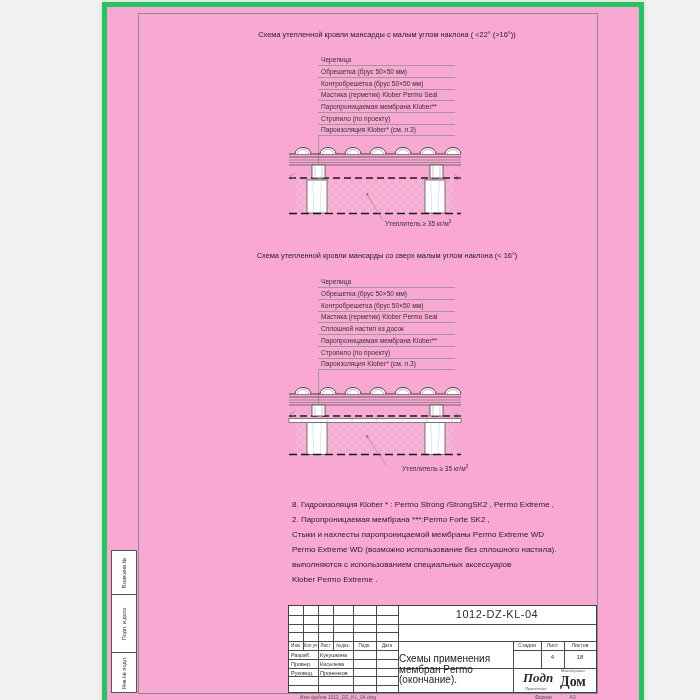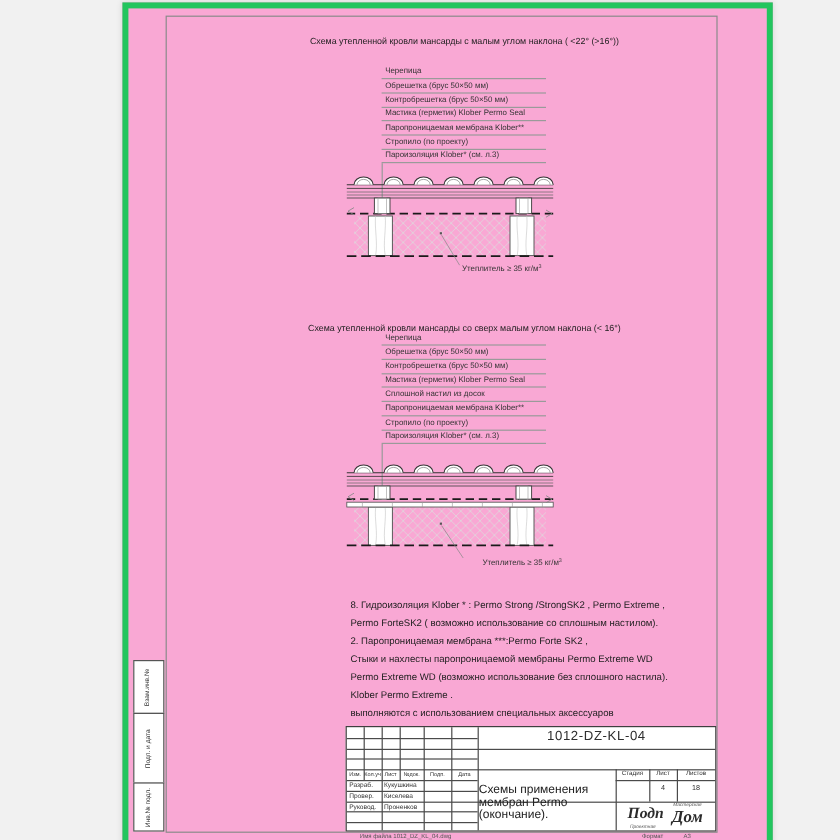--- a/index.html
+++ b/index.html
@@ -34,21 +34,21 @@
   .tb-doc{position:absolute;left:109px;top:2px;width:198px;text-align:center;
           font-size:11px;letter-spacing:.5px;color:#2e2e2e;}
   .tb-stage{position:absolute;text-align:center;font-size:5.2px;line-height:9px;color:#333;}
   .tb-val{position:absolute;text-align:center;font-size:6px;color:#333;}
   .tb-title{position:absolute;left:110px;top:48px;width:114px;
             font-size:10px;line-height:10.5px;color:#222;}
   .logo{position:absolute;left:224px;top:62px;width:84px;height:24px;}
   .logo .w1{position:absolute;left:10px;top:2px;font-family:"Liberation Serif",serif;
             font-style:italic;font-weight:bold;font-size:13px;color:#2b2b2b;}
   .logo .w2{position:absolute;left:47px;top:6px;font-family:"Liberation Serif",serif;
-            font-style:italic;font-weight:bold;font-size:14px;color:#2b2b2b;}
+            font-weight:bold;font-size:14px;color:#2b2b2b;}
   .logo .s1{position:absolute;left:48px;top:0px;font-size:4px;font-style:italic;color:#555;}
   .logo .s2{position:absolute;left:12px;top:18px;font-size:4px;font-style:italic;color:#555;}
   .foot{position:absolute;font-size:5px;color:#555;white-space:nowrap;}
 </style>
 </head>
 <body>
 
 <div class="sheet">
   <div class="frame"></div>
 
@@ -125,21 +125,21 @@
     </g>
     <polyline points="7,27 2,30 7,33" fill="none" stroke="#888" stroke-width="0.7"></polyline>
     <polyline points="167,29 172,32 167,35" fill="none" stroke="#888" stroke-width="0.7"></polyline>
     <rect x="78.5" y="47.5" width="1.8" height="1.8" fill="#555"></rect>
     <path d="M80,50 L95,75" stroke="#888" stroke-width="0.6" fill="none"></path>
   </svg>
   <div class="ins-label" style="left:278px;top:212px;">
     <span>Утеплитель ≥ 35 кг/м</span><sup>3</sup>
   </div>
 
-  <div class="sec-title" style="top:262px;">Схема  утепленной кровли мансарды со сверх малым углом наклона  (&lt; 16°)</div>
+  <div class="sec-title" style="top:244px;">Схема  утепленной кровли мансарды со сверх малым углом наклона  (&lt; 16°)</div>
 
   <div class="callout" style="top:269px;">Черепица</div>
   <div class="callout" style="top:281px;">Обрешетка (брус 50×50 мм)</div>
   <div class="callout" style="top:293px;">Контробрешетка  (брус 50×50 мм)</div>
   <div class="callout" style="top:304px;">Мастика (герметик) Klober  Permo Seal</div>
   <div class="callout" style="top:316px;">Сплошной настил из досок</div>
   <div class="callout" style="top:328px;">Паропроницаемая мембрана Klober**</div>
   <div class="callout" style="top:340px;">Стропило (по проекту)</div>
   <div class="callout" style="top:351px;">Пароизоляция Klober* (см. л.3)</div>
   <div class="leader" style="top:363px;height:42px;"></div>
@@ -203,26 +203,25 @@
     <polyline points="167,27 172,30 167,33" fill="none" stroke="#888" stroke-width="0.7"></polyline>
     <rect x="78.5" y="49.5" width="1.8" height="1.8" fill="#555"></rect>
     <path d="M80,52 L98,79" stroke="#888" stroke-width="0.6" fill="none"></path>
   </svg>
   <div class="ins-label" style="left:295px;top:457px;">
     <span>Утеплитель ≥ 35 кг/м</span><sup>3</sup>
   </div>
 
   <div class="notes">
     <div>8. Гидроизоляция Klober * :   Permo Strong /StrongSK2 , Permo Extreme ,</div>
-    <div>Permo ForteSK2 ( возможно использование со сплошным настилом).</div>
     <div>2. Паропроницаемая мембрана ***:Permo Forte SK2 ,</div>
     <div>Стыки и нахлесты паропроницаемой мембраны Permo Extreme WD</div>
     <div>Permo Extreme WD (возможно использование без сплошного настила).</div>
+    <div>выполняются с использованием  специальных аксессуаров</div>
     <div>Klober Permo Extreme .</div>
-    <div>выполняются с использованием  специальных аксессуаров</div>
   </div>
 
   <div class="tb">
 
     <div class="vl" style="left:14px;top:0;height:44px;"></div>
     <div class="vl" style="left:29px;top:0;height:86px;"></div>
     <div class="vl" style="left:44px;top:0;height:44px;"></div>
     <div class="vl" style="left:64px;top:0;height:86px;"></div>
     <div class="vl" style="left:87px;top:0;height:86px;"></div>
     <div class="vl" style="left:109px;top:0;height:86px;"></div>

